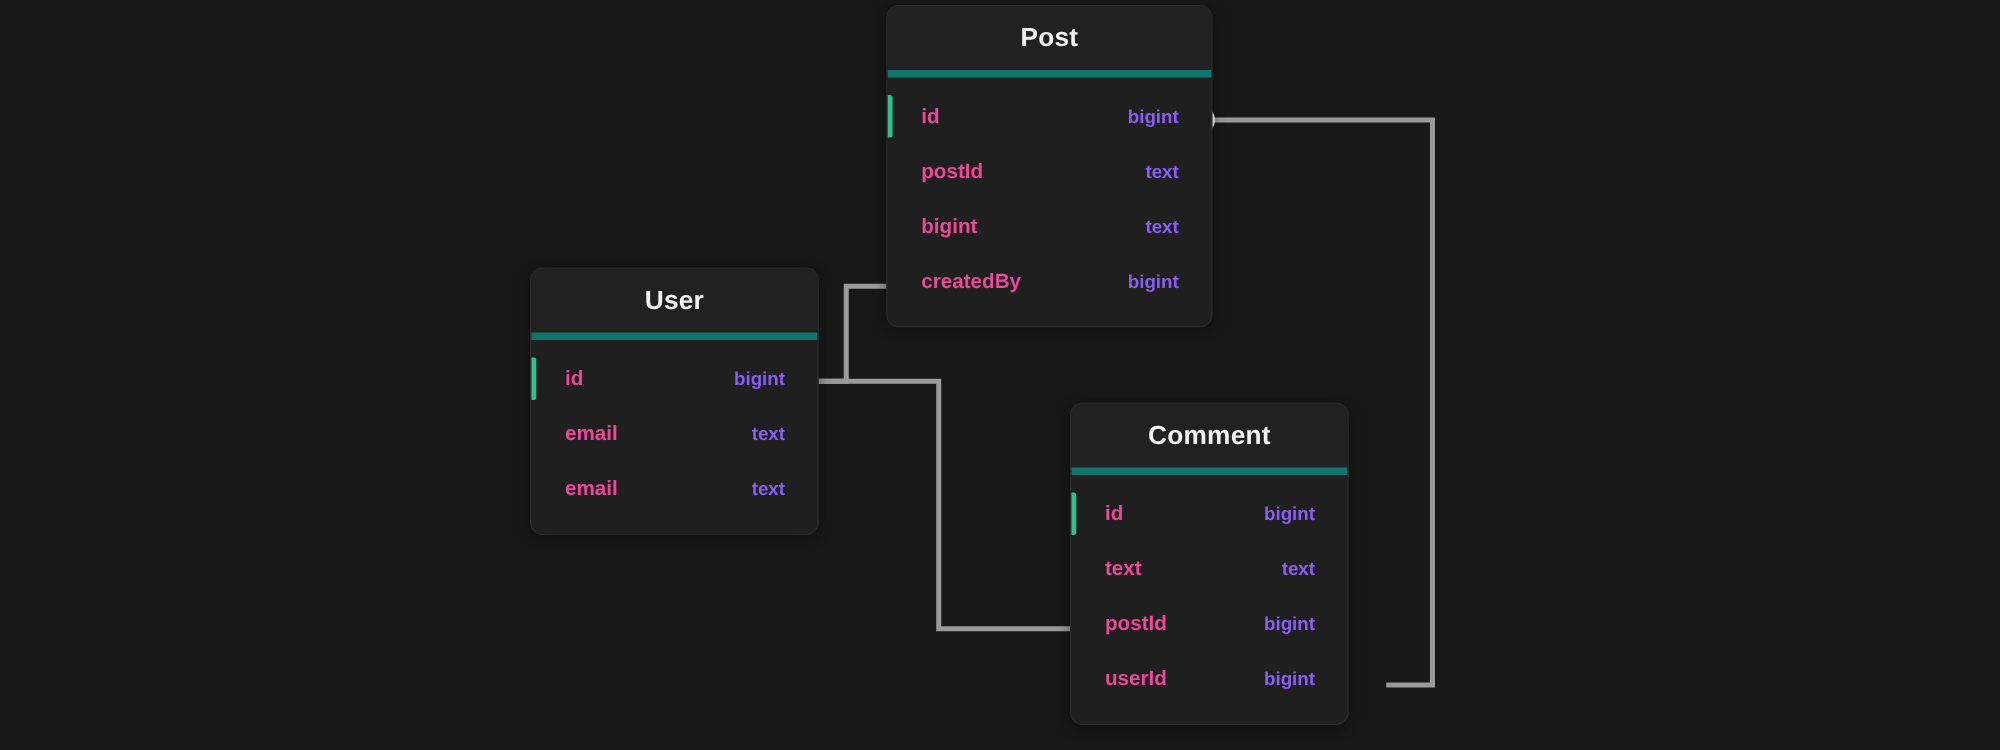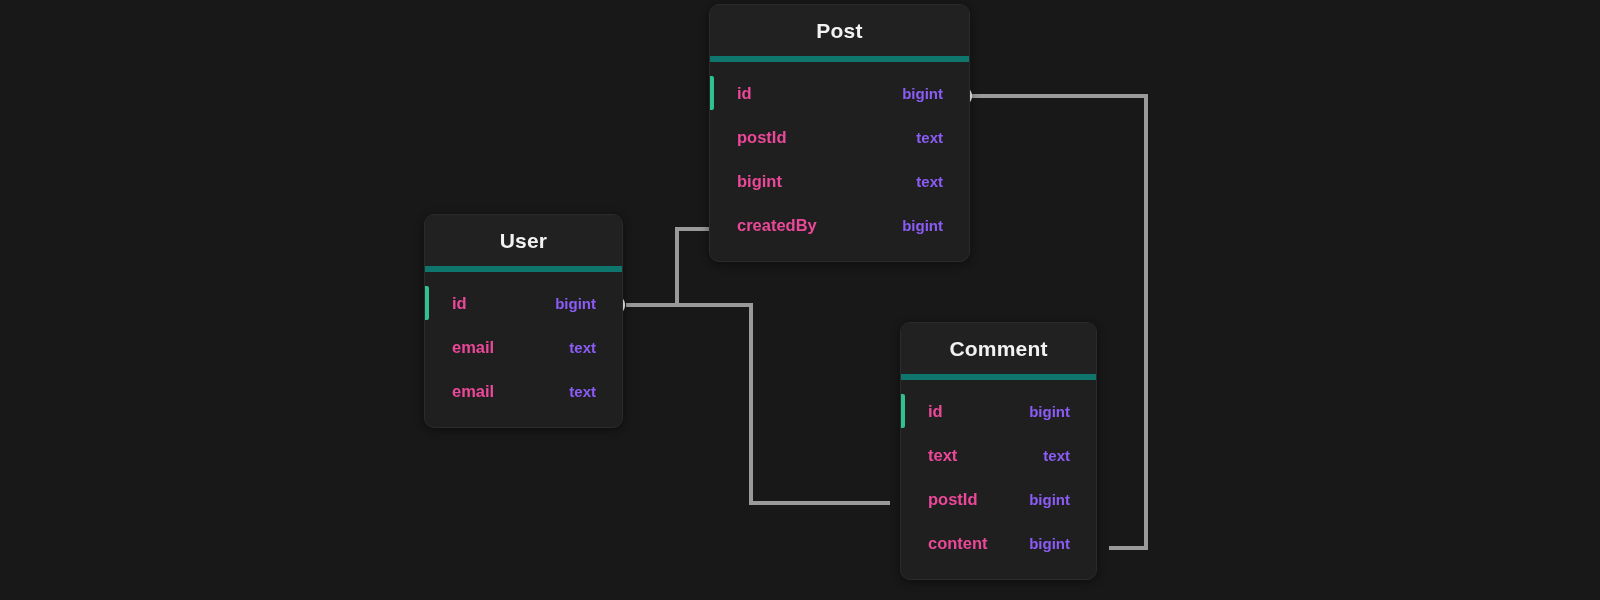--- a/index.html
+++ b/index.html
@@ -59,22 +59,22 @@
   .field-type {
     margin-left:auto;
     color:#8b5cf6;
     font-size:15px;
     font-weight:bold;
     white-space:nowrap;
   }
 
   
   #entity-post    { left:709px; top:4px;   width:261px; }
-  #entity-user    { left:424px; top:214px; width:199px; }
-  #entity-comment { left:900px; top:322px; width:197px; }
+  #entity-user    { left:424px; top:214px; width:231px; }
+  #entity-comment { left:856px; top:322px; width:223px; }
 </style>
 </head>
 <body>
 
 <div id="canvas">
 
   <svg id="edges" viewBox="0 0 1600 600" width="1600" height="600">
 
     <path d="M 628 305 L 677 305 L 677 229 L 712 229" fill="none" stroke="#9a9a9a" stroke-width="4" stroke-linecap="square"></path>
 
@@ -144,19 +144,19 @@
       </div>
       <div class="field-row">
         <span class="field-name">text</span>
         <span class="field-type">text</span>
       </div>
       <div class="field-row">
         <span class="field-name">postId</span>
         <span class="field-type">bigint</span>
       </div>
       <div class="field-row">
-        <span class="field-name">content</span>
+        <span class="field-name">userId</span>
         <span class="field-type">bigint</span>
       </div>
     </div>
   </div>
 
 </div>
 
 </body></html>

